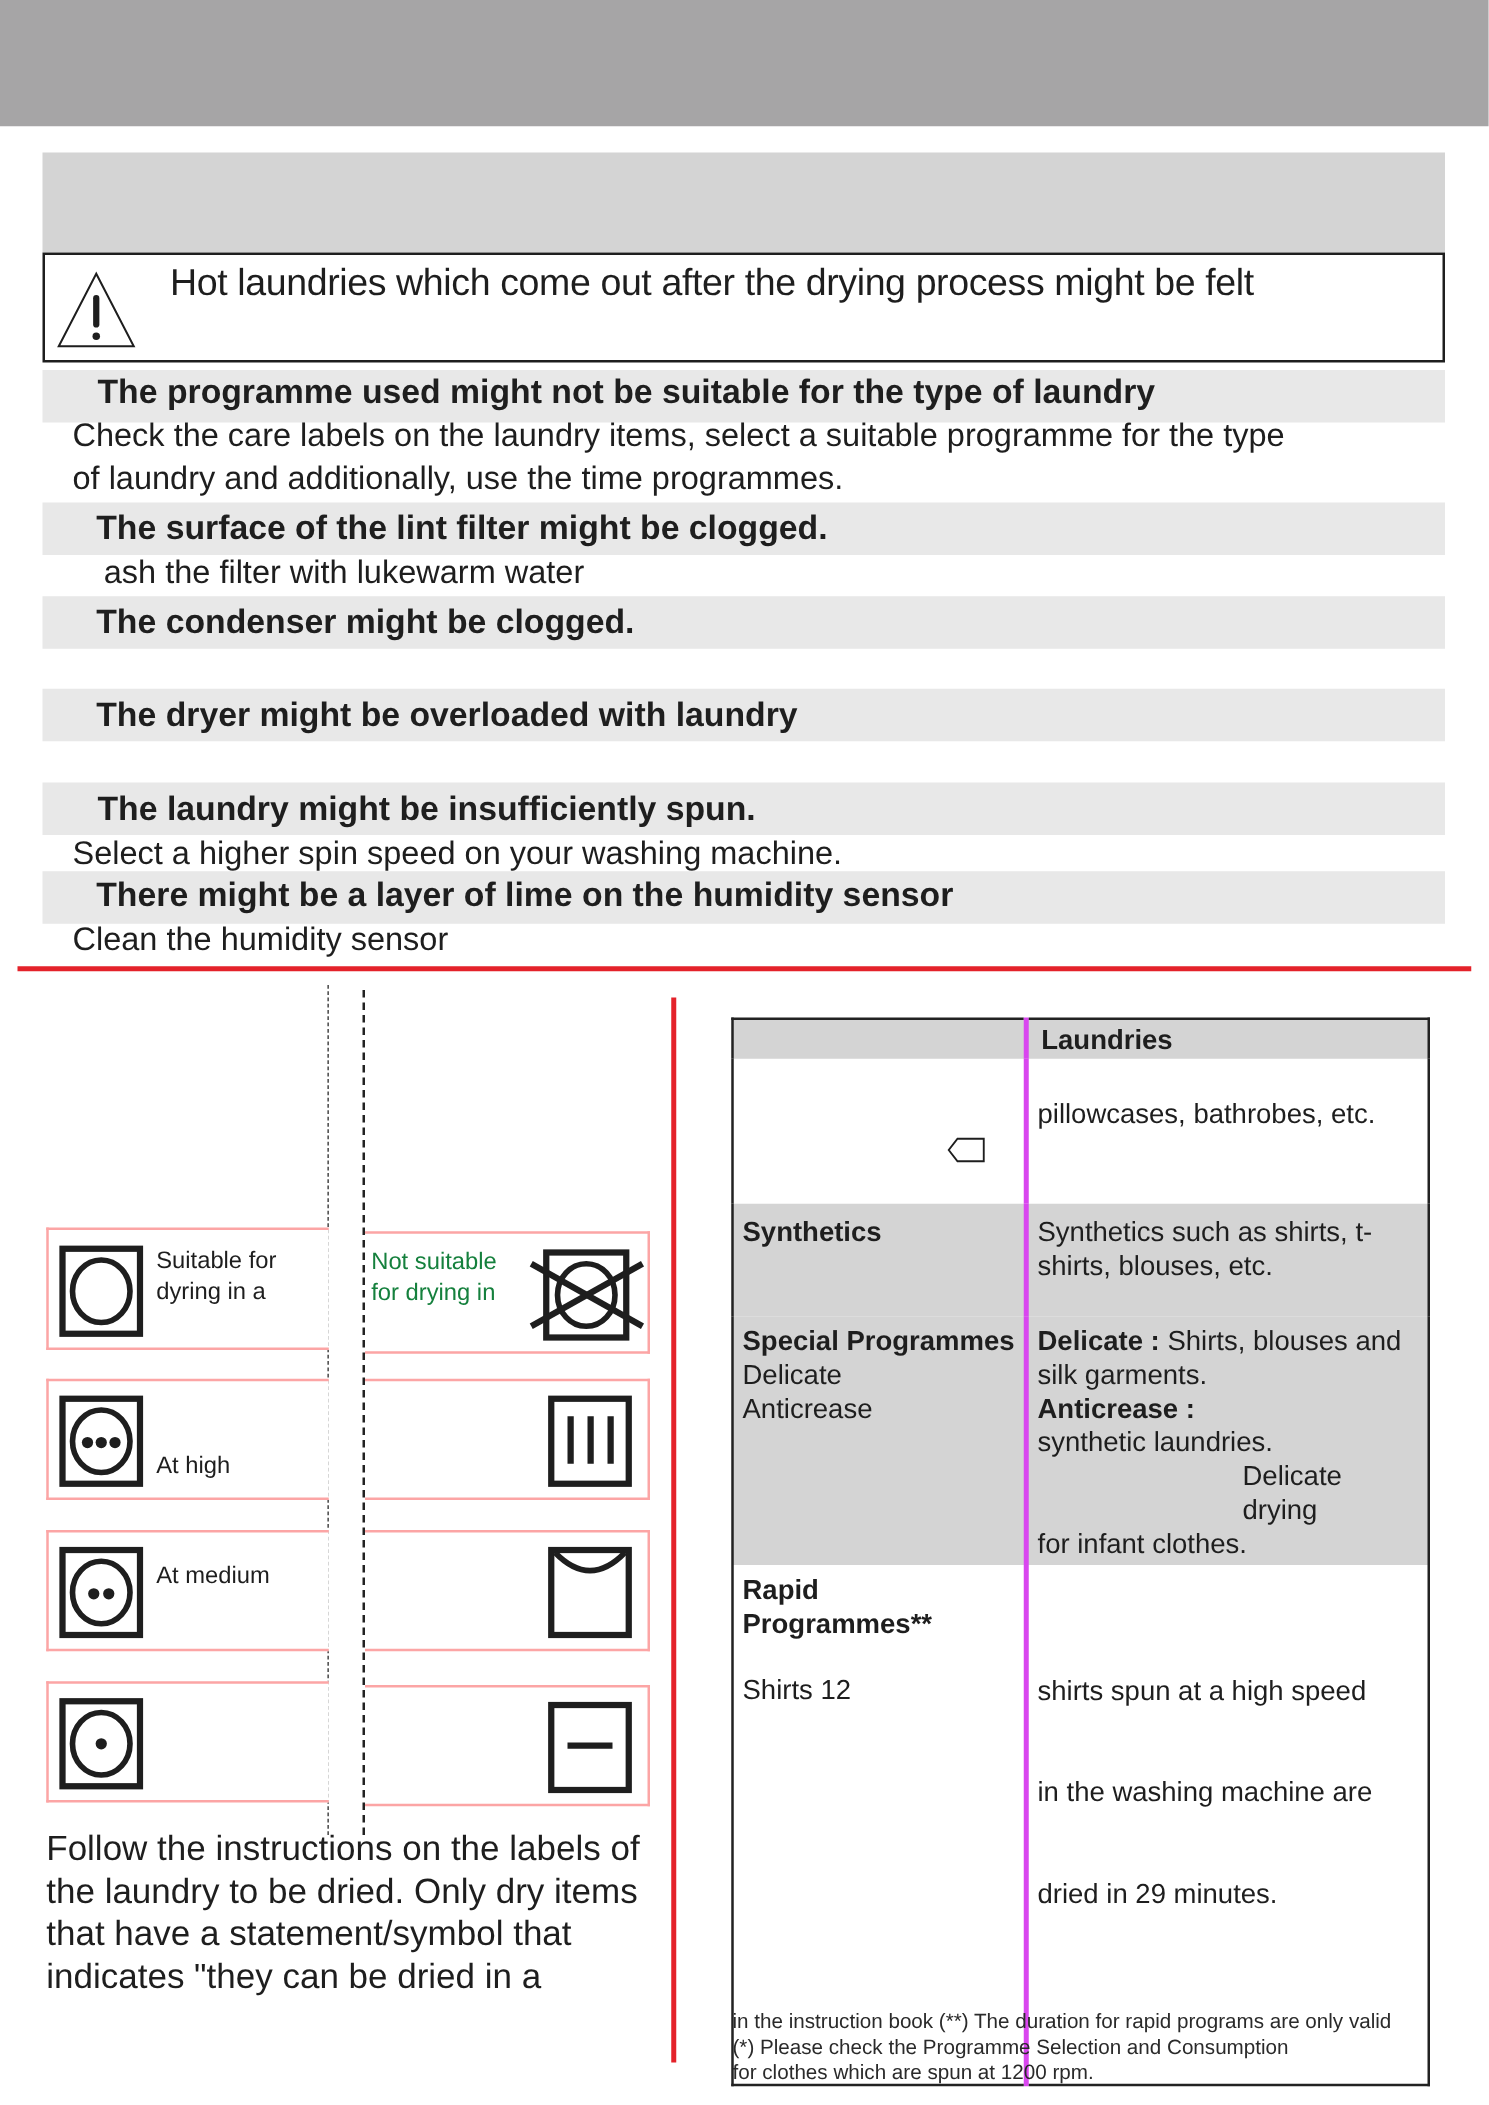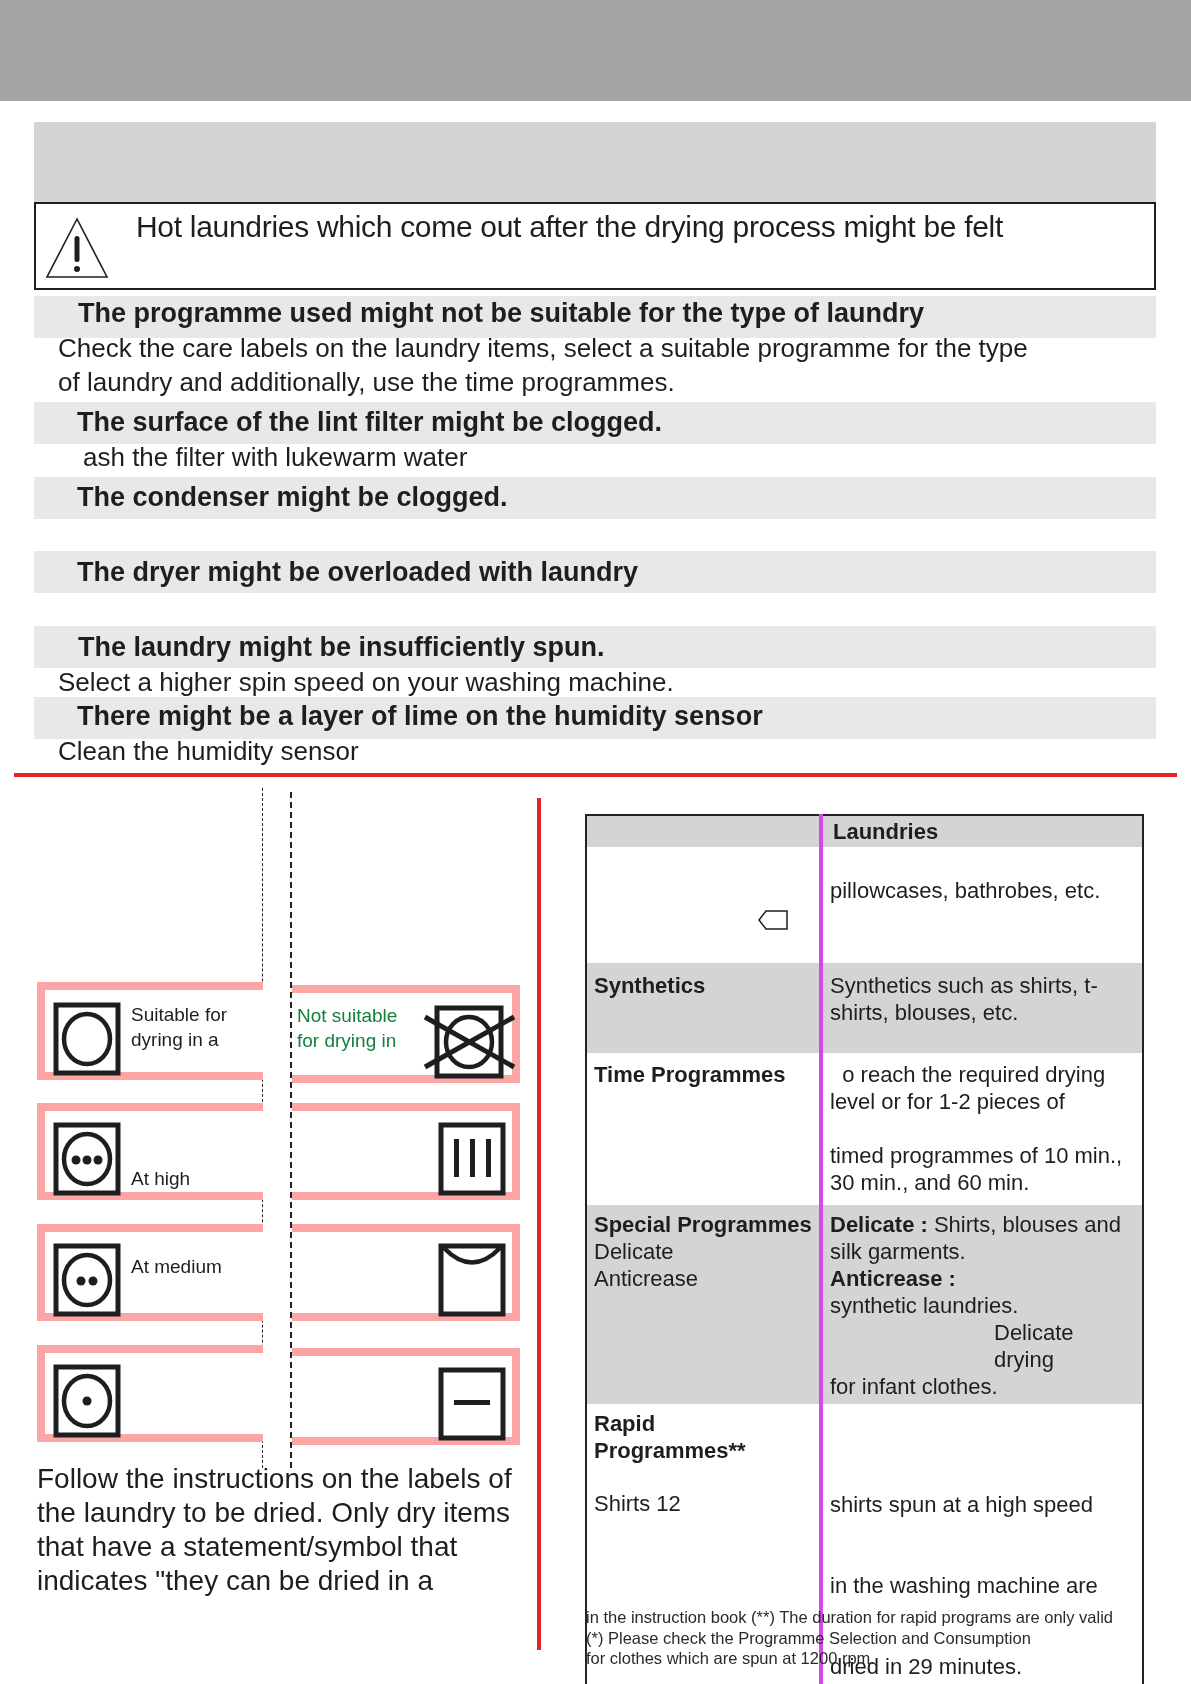--- a/index.html
+++ b/index.html
@@ -18,21 +18,21 @@
   .cause-band { position: absolute; left: 34px; width: 1122px; height: 42px; background: #e8e8e8; }
   .cause-text { position: absolute; font-size: 27px; font-weight: bold; white-space: nowrap; }
   .remedy-text { position: absolute; font-size: 26px; white-space: nowrap; }
 
   .red-hr { left: 14px; top: 773px; width: 1163px; height: 4px; background: #e4222a; }
   .red-vr { left: 537px; top: 798px; width: 4px; height: 852px; background: #e4222a; }
 
   .dash1 { left: 262px; top: 788px; width: 0; height: 680px; border-left: 1.5px dashed #222; }
   .dash2 { left: 290px; top: 792px; width: 0; height: 676px; border-left: 2.5px dashed #222; }
 
-  .sym-box { position: absolute; border: 8px solid #fca5a5; background: #fff; }
+  .sym-box { position: absolute; border: 2px solid #fca5a5; background: #fff; }
   .sym-left { left: 37px; width: 226px; border-right: none; }
   .sym-right { left: 292px; width: 228px; border-left: none; }
   .sym-icon { position: absolute; width: 68px; height: 74px; }
   .sym-label { position: absolute; font-size: 19px; line-height: 25px; }
   .sym-label.red { color: #15803d; }
 
   .follow-text { left: 37px; top: 1462px; width: 500px; font-size: 28px; line-height: 34px; }
 
   table.prog { position: absolute; left: 585px; top: 814px; width: 559px; border-collapse: collapse; border: 2.5px solid #222; font-size: 22px; line-height: 27px; }
   table.prog td { vertical-align: top; padding: 4px 7px; }
@@ -178,24 +178,20 @@
     <td class="c1" style="position:relative;">
       <svg style="position:absolute;left:170px;top:62px;width:32px;height:22px;" viewBox="0 0 32 22">
         <polygon points="9,2 30,2 30,20 9,20 2,11" fill="none" stroke="#1e1e1e" stroke-width="1.5"></polygon>
       </svg>
     </td>
     <td style="padding-top:30px;">pillowcases, bathrobes, etc.</td>
   </tr>
   <tr class="grey" style="height:90px;">
     <td class="c1 b" style="padding-top:9px;">Synthetics</td>
     <td style="padding-top:9px;">Synthetics such as shirts, t-shirts, blouses, etc.</td>
-  </tr>
-  <tr style="height:152px;">
-    <td class="c1 b" style="padding-top:8px;">Time Programmes</td>
-    <td style="padding-top:8px;white-space:pre;"><div>  o reach the required drying</div><div>level or for 1-2 pieces of</div><div style="height:27px;"></div><div>timed programmes of 10 min.,</div><div>30 min., and 60 min.</div></td>
   </tr>
   <tr class="grey" style="height:180px;">
     <td class="c1" style="padding-top:6px;">
       <div class="b">Special Programmes</div>
       <div>Delicate</div>
       <div>Anticrease</div>
     </td>
     <td style="padding-top:6px;">
       <div><span class="b">Delicate :</span><span> Shirts, blouses and silk garments.</span></div>
       <div><span class="b">Anticrease :</span></div>

